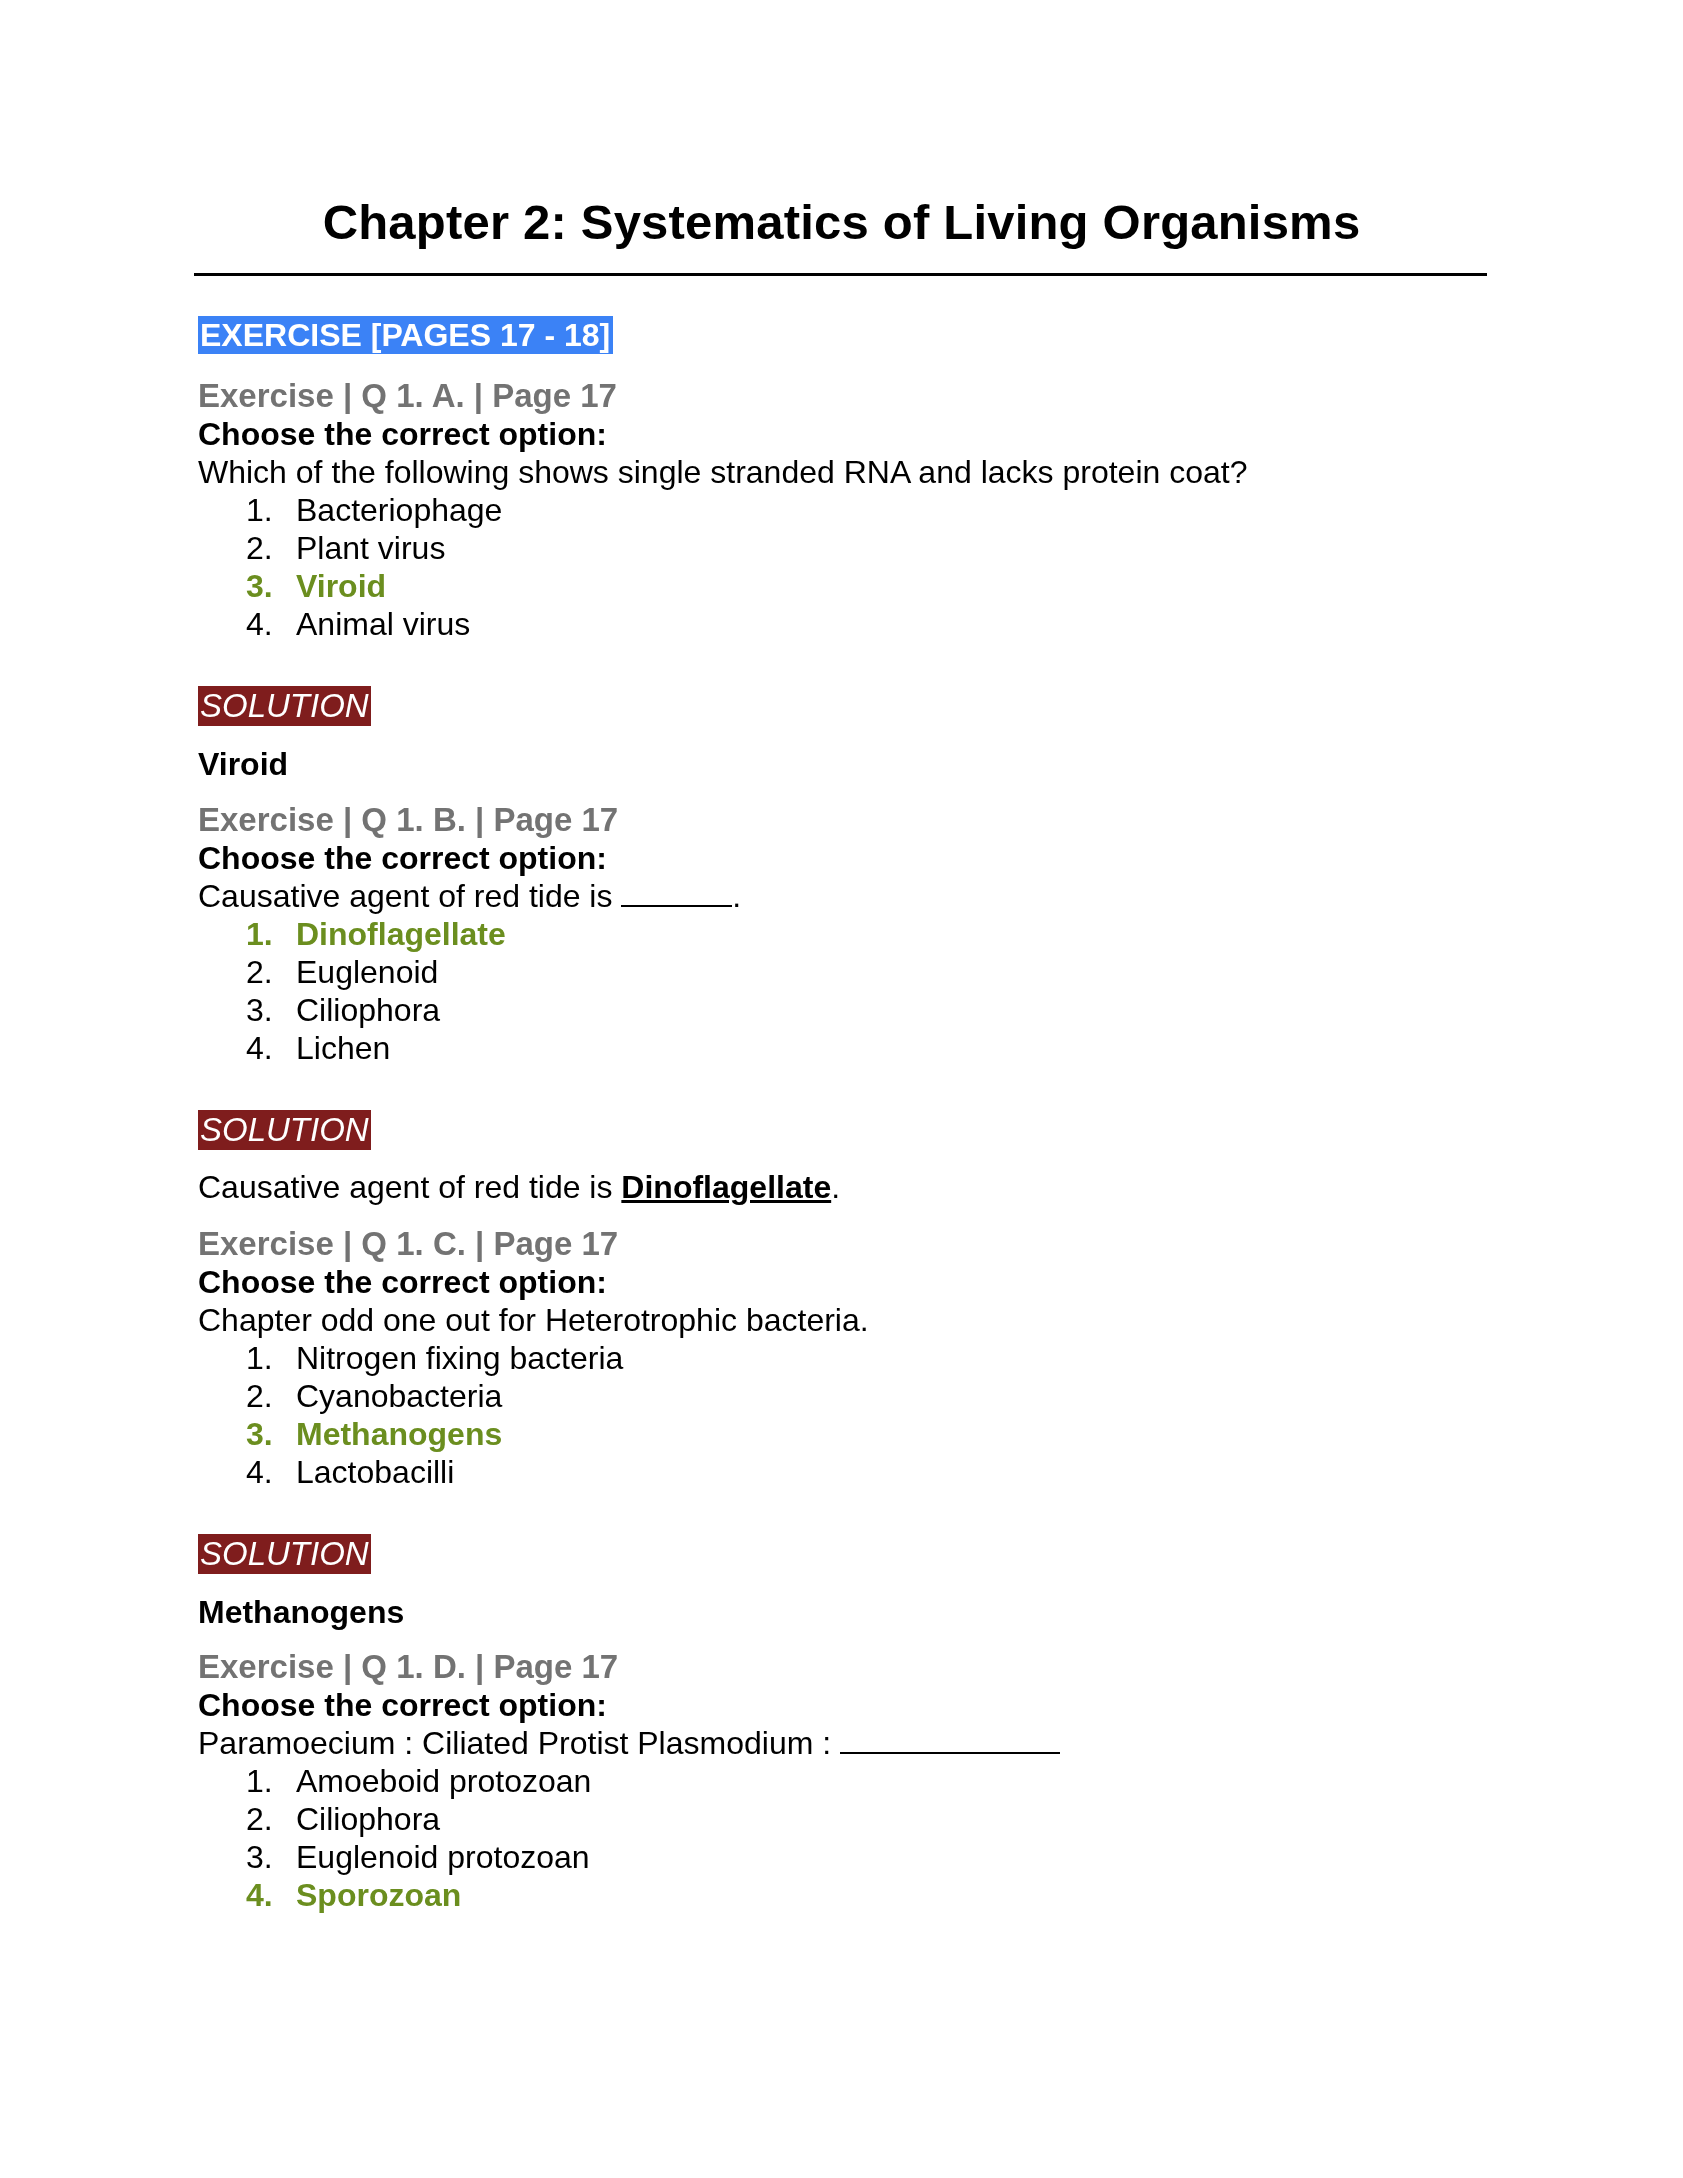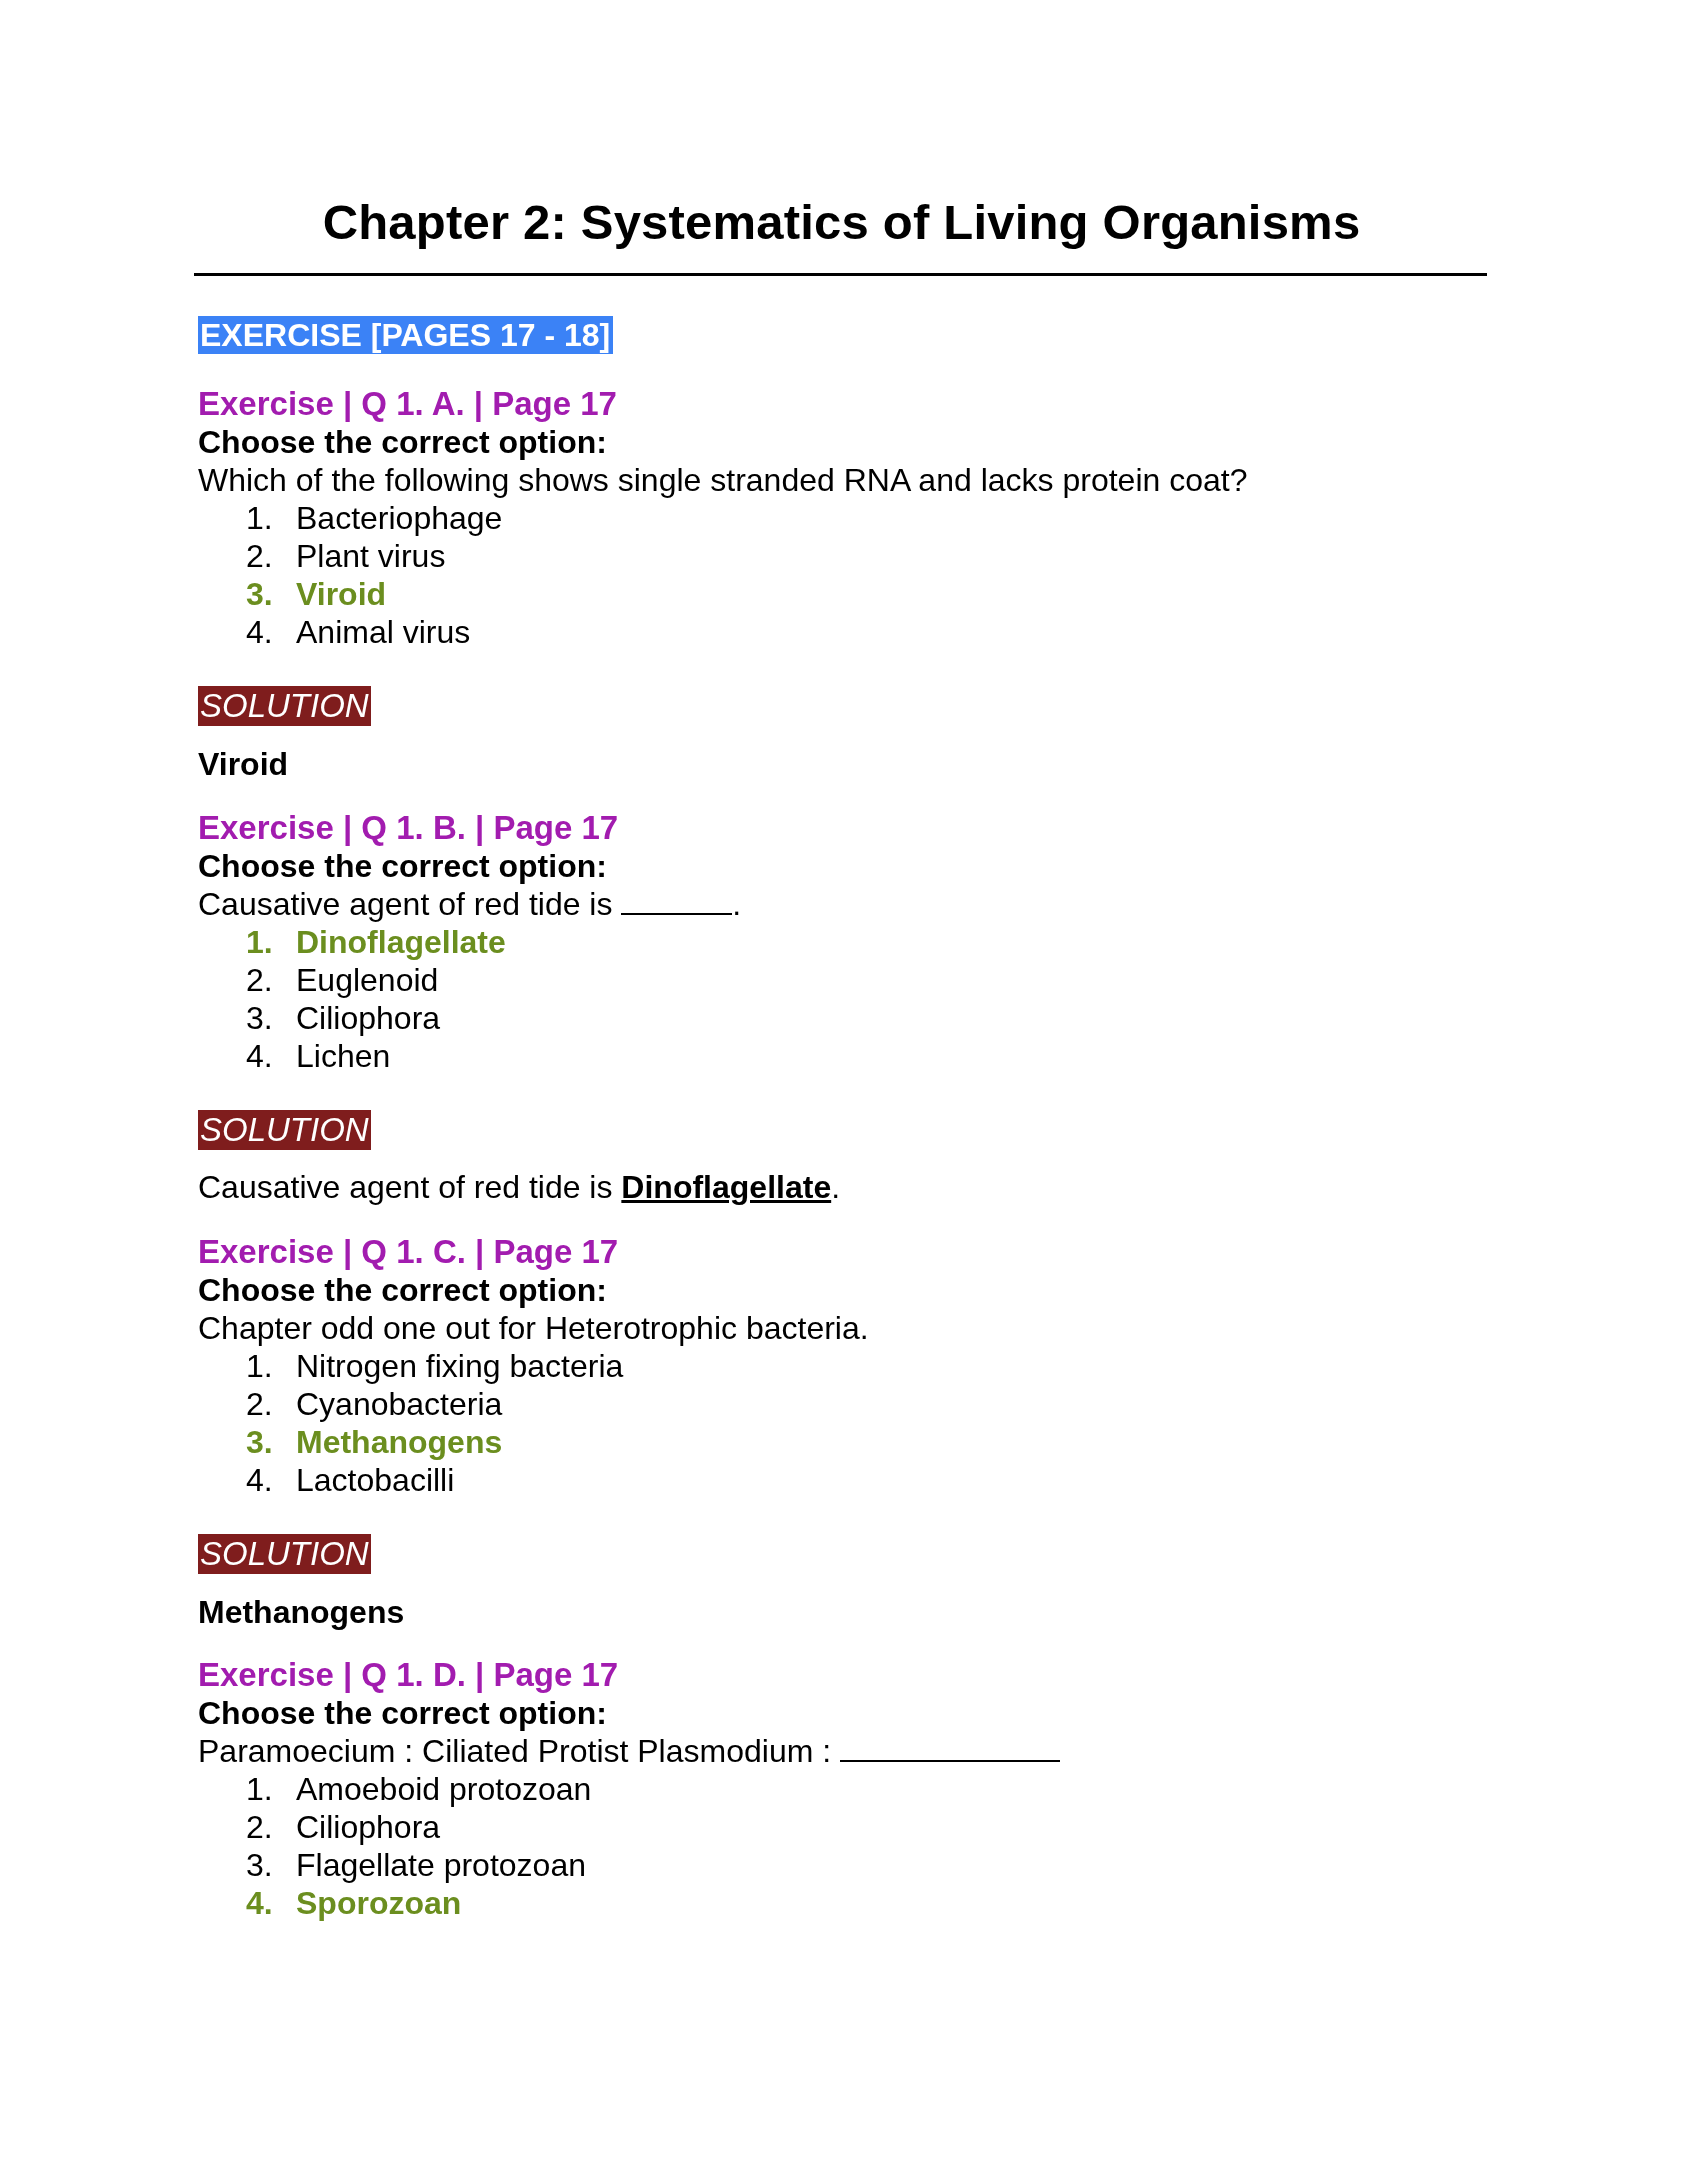--- a/index.html
+++ b/index.html
@@ -2,21 +2,21 @@
 <html><head>
   <meta charset="utf-8">
   <style>
     html, body { margin: 0; padding: 0; background: #ffffff; }
     body { width: 1683px; height: 2178px; position: relative; font-family: "Liberation Sans", sans-serif; color: #000; }
     .page { position: absolute; left: 0; top: 0; width: 1683px; height: 2178px; }
     .chapter-title { position: absolute; left: 193px; width: 1297px; top: 194px; text-align: center; font-size: 49px; font-weight: bold; letter-spacing: 0.2px; }
     .title-rule { position: absolute; left: 194px; width: 1293px; top: 273px; height: 3px; background: #000; }
     .exercise-banner { position: absolute; left: 198px; top: 316px; height: 38px; line-height: 38px; padding: 0 3px 0 2px; background: #3b82f6; color: #fff; font-size: 32px; font-weight: bold; }
     .q-block { position: absolute; left: 198px; }
-    .q-ref { font-size: 33px; font-weight: bold; color: #a21caf; height: 38px; line-height: 38px; margin-top: 8px; }
+    .q-ref { font-size: 33px; font-weight: bold; color: #737373; height: 38px; line-height: 38px; }
     .q-instr { font-size: 32px; font-weight: bold; height: 38px; line-height: 38px; }
     .q-text { font-size: 32px; height: 38px; line-height: 38px; white-space: nowrap; }
     .blank { display: inline-block; border-bottom: 2px solid #000; height: 28px; vertical-align: baseline; }
     .options { margin: 0; padding: 0; list-style: none; }
     .opt { font-size: 32px; height: 38px; line-height: 38px; position: relative; padding-left: 98px; }
     .opt .num { position: absolute; left: 48px; }
     .opt.correct { color: #6b8e1f; font-weight: bold; }
     .solution-tag { position: absolute; left: 198px; height: 40px; line-height: 40px; padding: 0 2px; background: #7f1d1d; color: #fff; font-size: 33px; font-style: italic; }
     .solution-answer { position: absolute; left: 198px; font-size: 32px; height: 40px; line-height: 40px; }
     .solution-answer.bold { font-weight: bold; }
@@ -74,19 +74,19 @@
   <div class="solution-tag" style="top:1534px;">SOLUTION</div>
   <div class="solution-answer bold" style="top:1592px;">Methanogens</div>
 
   <div class="q-block" style="top:1648px;">
     <div class="q-ref">Exercise | Q 1. D. | Page 17</div>
     <div class="q-instr">Choose the correct option:</div>
     <div class="q-text"><span>Paramoecium : Ciliated Protist Plasmodium : </span><span class="blank" style="width:220px;"></span></div>
     <ul class="options">
       <li class="opt"><span class="num">1.</span><span>Amoeboid protozoan</span></li>
       <li class="opt"><span class="num">2.</span><span>Ciliophora</span></li>
-      <li class="opt"><span class="num">3.</span><span>Flagellate protozoan</span></li>
+      <li class="opt"><span class="num">3.</span><span>Euglenoid protozoan</span></li>
       <li class="opt correct"><span class="num">4.</span><span>Sporozoan</span></li>
     </ul>
   </div>
 
 </div>
 
 
 </body></html>

